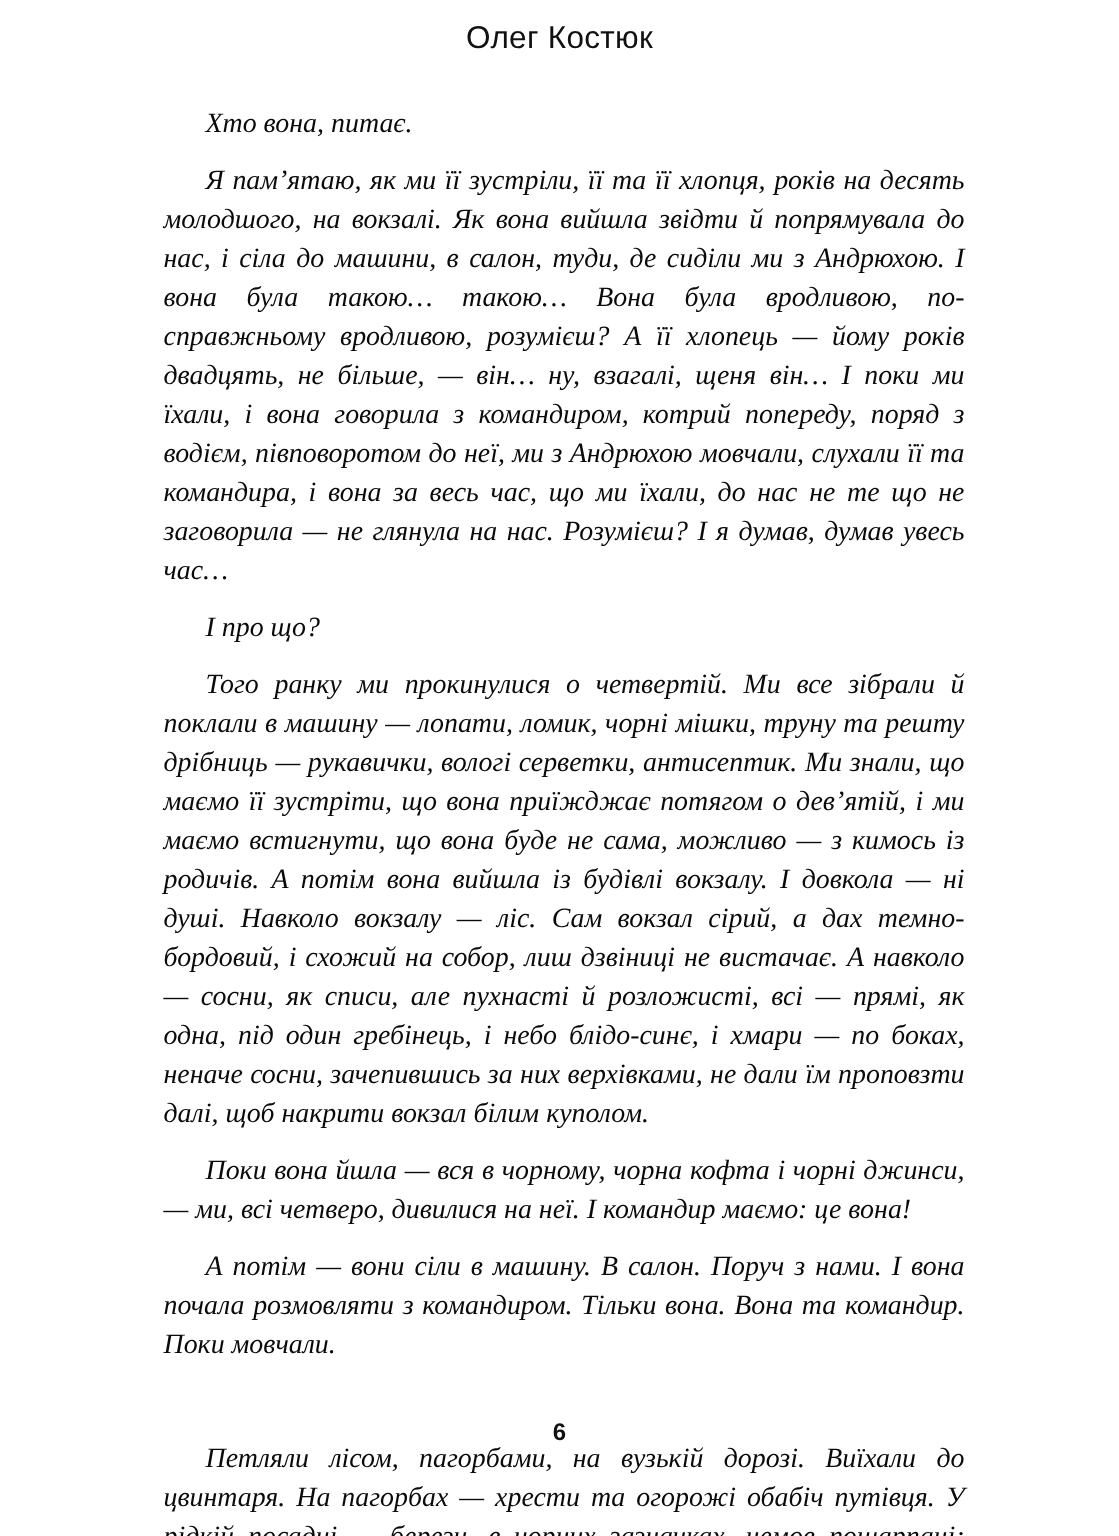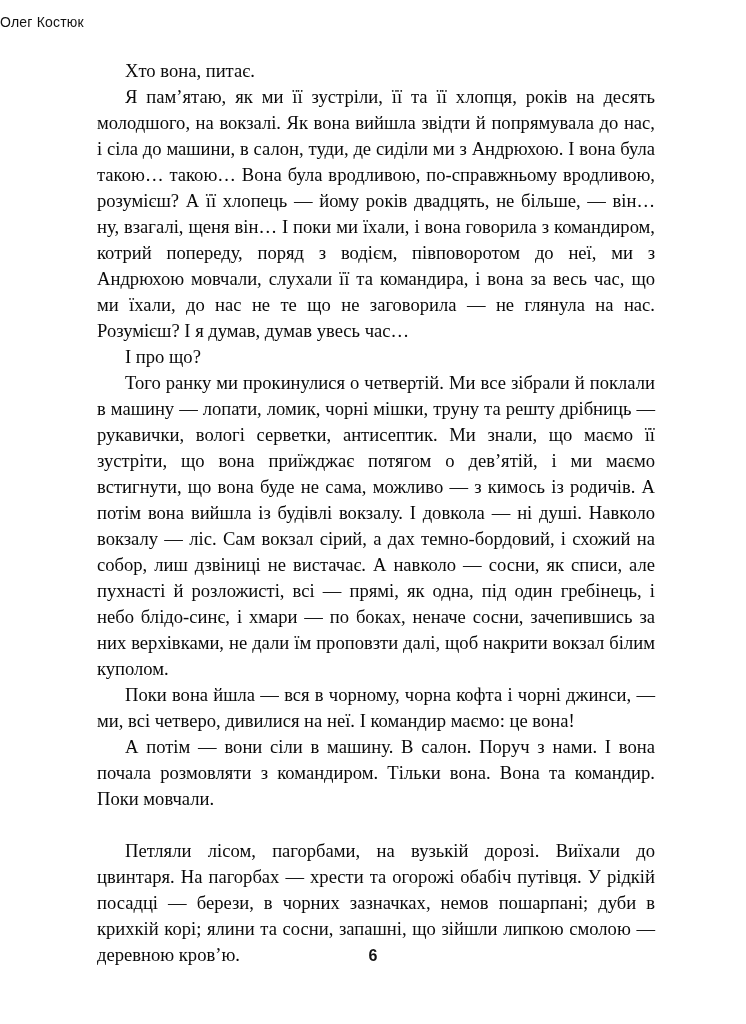--- a/index.html
+++ b/index.html
@@ -13,43 +13,45 @@
     height: 1024px;
     background: #ffffff;
     overflow: hidden;
     box-sizing: border-box;
   }
   .running-head {
     position: absolute;
     top: 14px;
     left: 0;
     width: 746px;
+    text-align: center;
     font-family: "Liberation Sans", sans-serif;
-    font-size: 14px;
+    font-size: 21px;
     color: #111111;
     letter-spacing: 0.2px;
   }
   .text-block {
     position: absolute;
     top: 58px;
     left: 97px;
     width: 558px;
     font-family: "Liberation Serif", serif;
     font-size: 18.6px;
     line-height: 26px;
     color: #0a0a0a;
     text-align: justify;
     text-justify: inter-word;
     -webkit-hyphens: manual;
     hyphens: manual;
   }
   .para {
-    margin: 0;
+    margin: 12px;
     text-indent: 28px;
     text-align: justify;
+    font-style: italic;
   }
   .section-gap {
     height: 26px;
   }
   .folio {
     position: absolute;
     top: 947px;
     left: 0;
     width: 746px;
     text-align: center;

